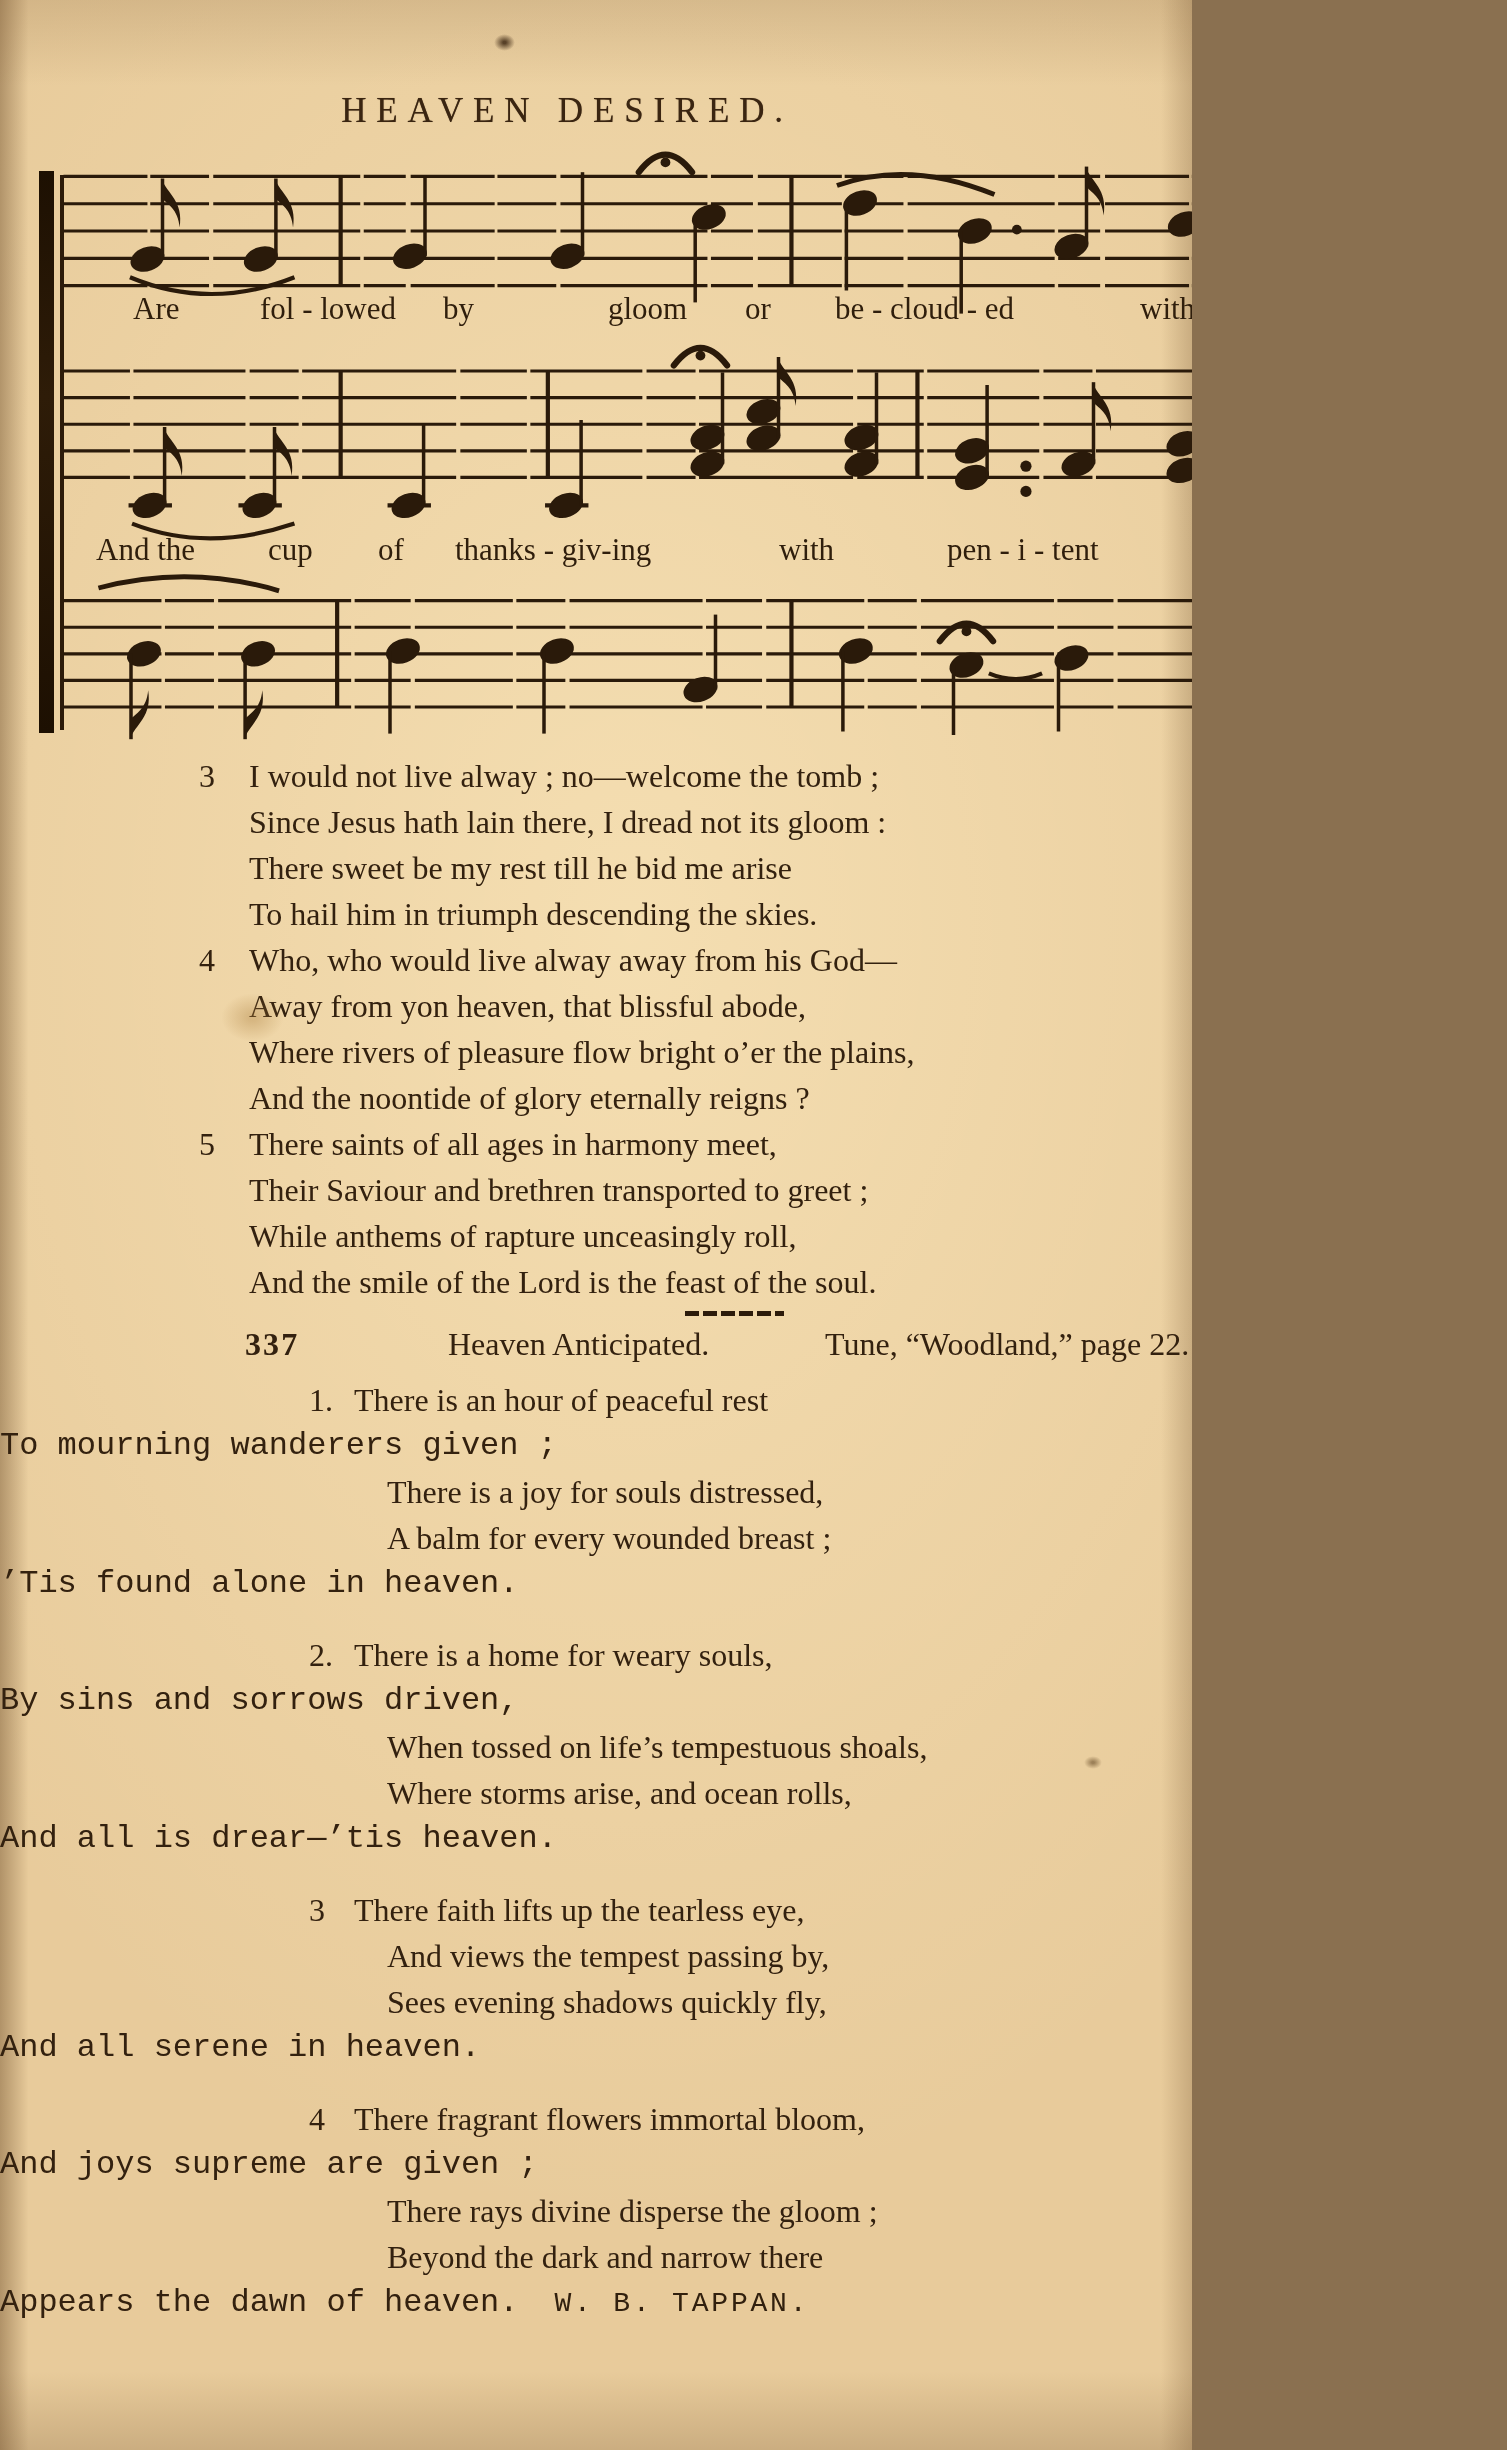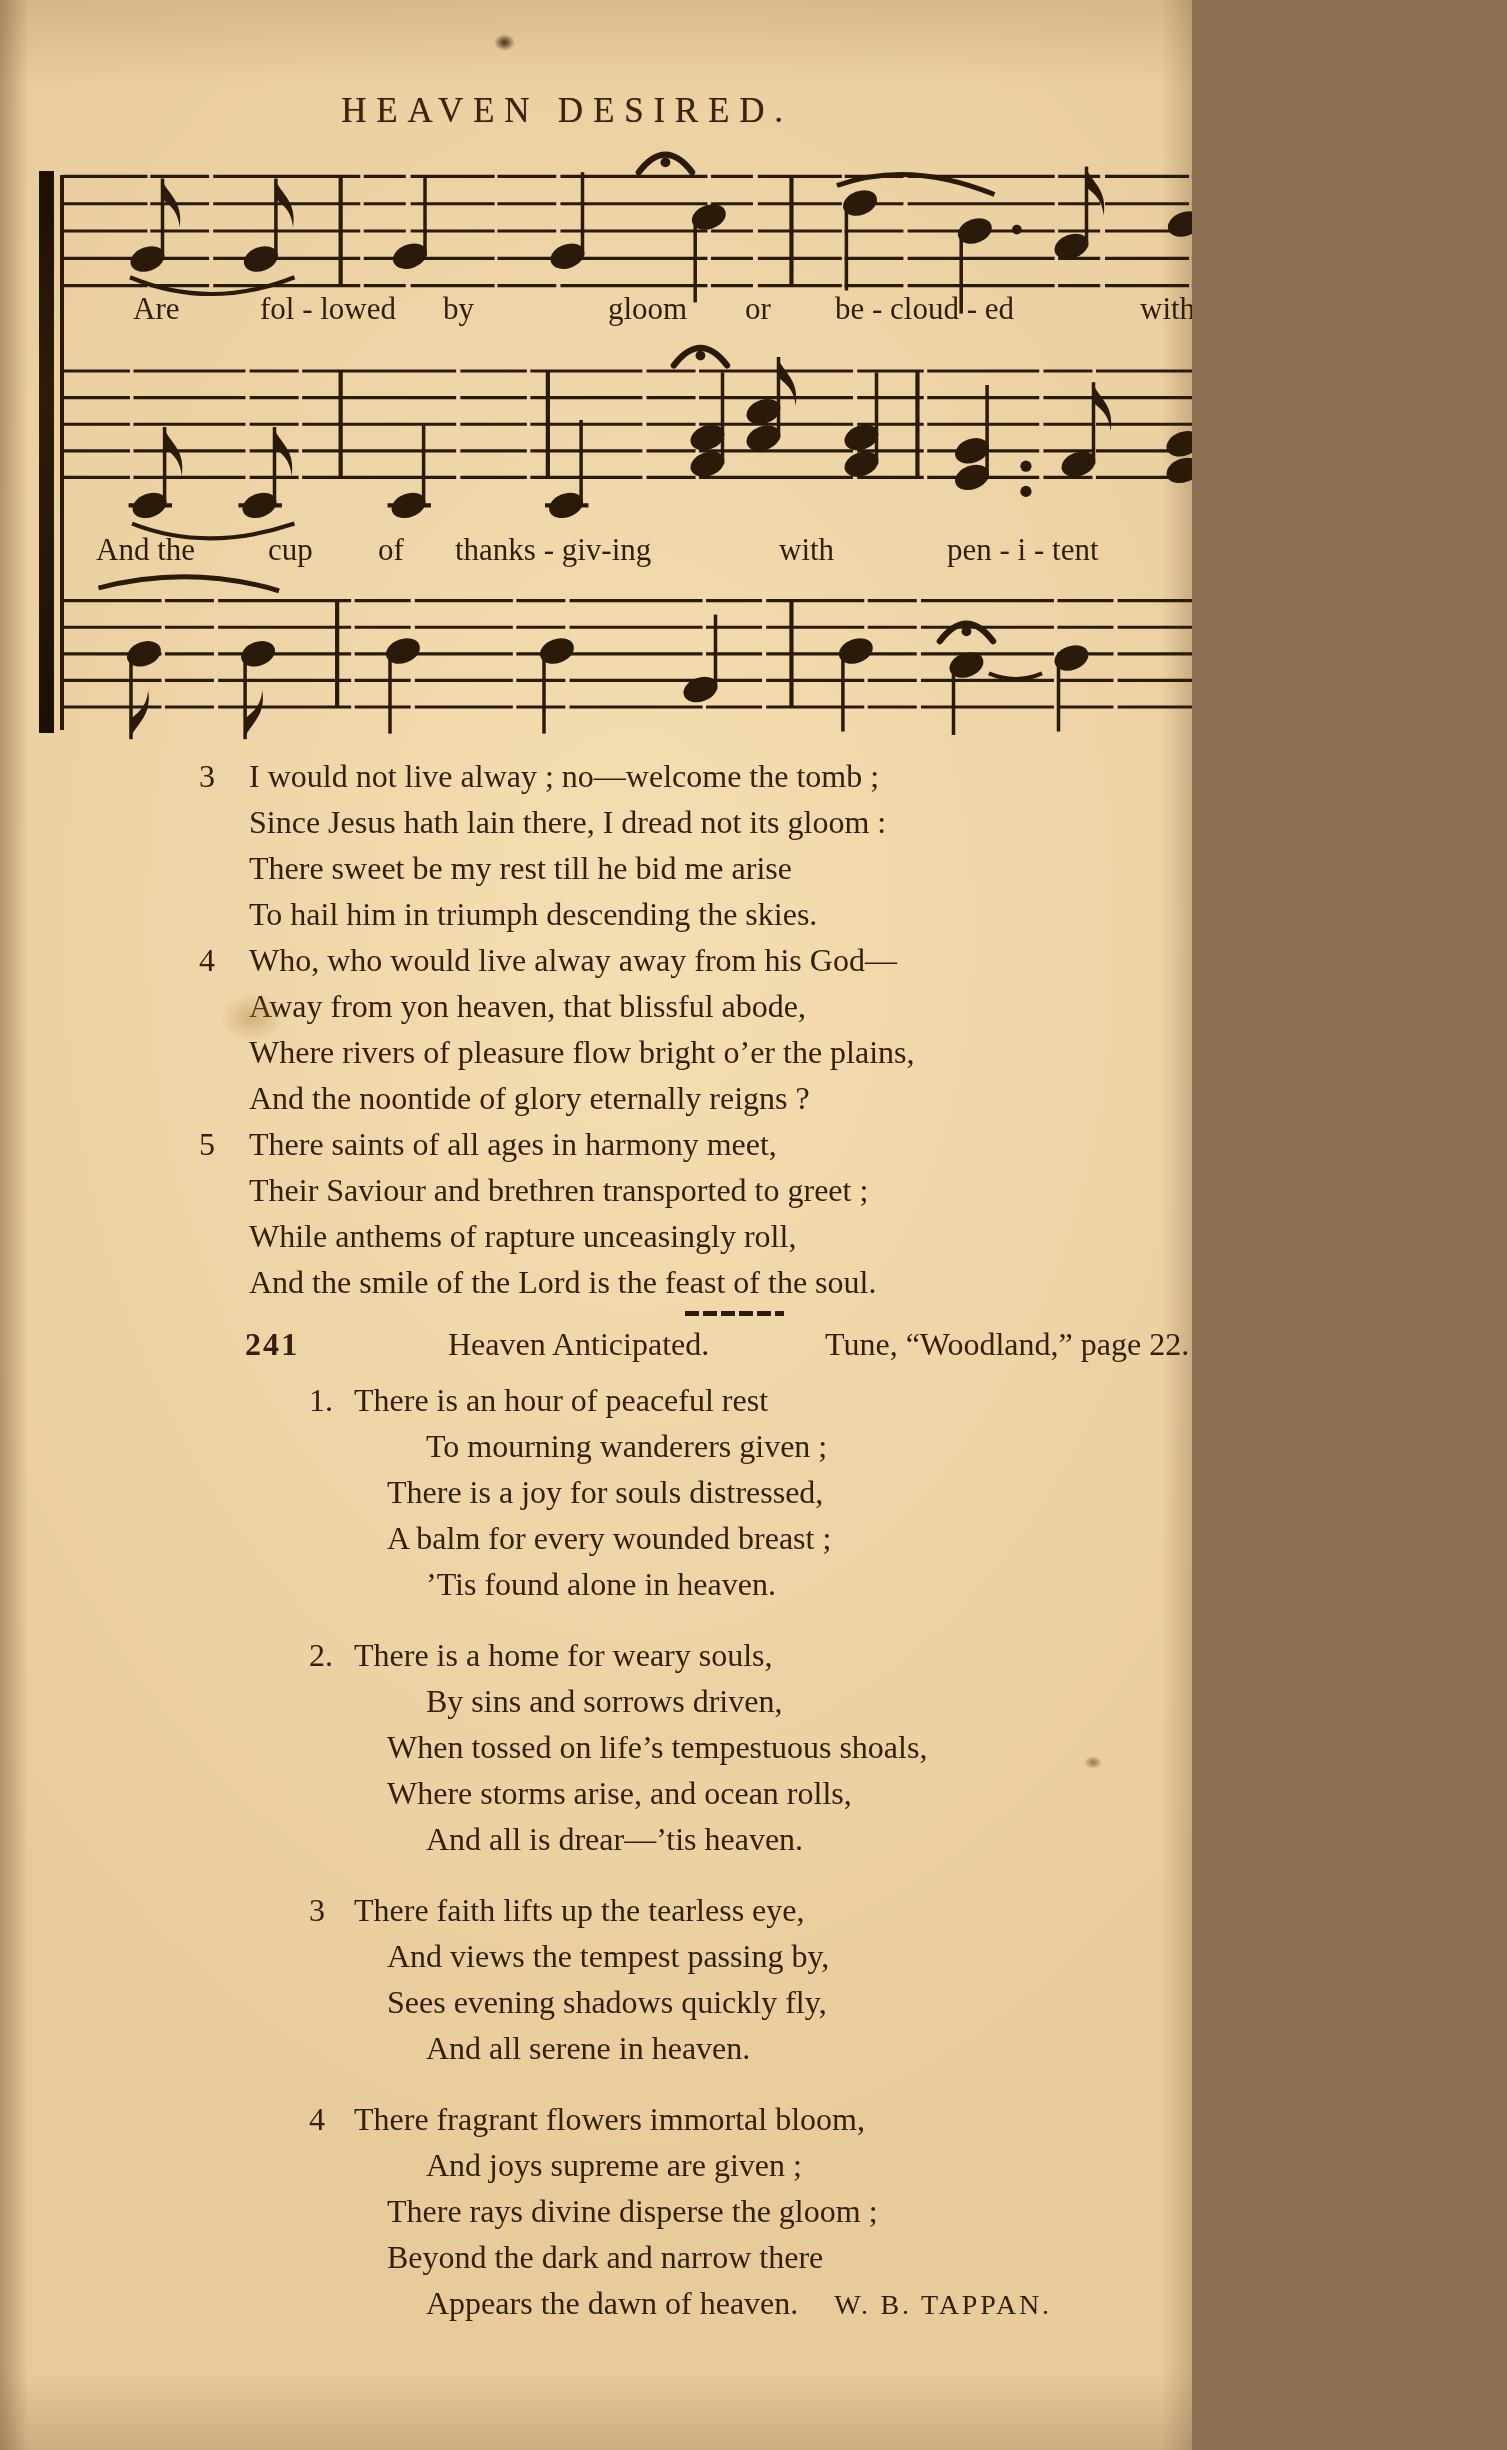--- a/index.html
+++ b/index.html
@@ -33,21 +33,21 @@
   .brace-thin{position:absolute; left:60px; top:175px; width:3.5px; height:555px; background:#2c1b0a;}
   .lyrics{position:absolute; left:0; width:100%; height:42px; font-size:31px; color:#2f1e0c;}
   .lyrics1{top:291px;} .lyrics2{top:532px;}
   .lyrics span{position:absolute; white-space:nowrap;}
   
   .verses{position:absolute; left:0; width:100%;}
   #versesA{top:753px;} #versesB{top:1377px;}
   .vline{position:relative; height:46px; line-height:46px; font-size:32px; white-space:nowrap;}
   .a-line{padding-left:249px;}
   .a-num{position:absolute; left:199px; top:0;}
-  .i0{padding-left:354px;} .i1{padding-left:387px;} .i2{padding-left:426px;}
+  .i0{padding-left:354px;} .i1{padding-left:387px;} .i2{font-family:Liberation Mono, monospace;}
   .b-num{position:absolute; left:309px; top:0;}
   #versesB .stanza{margin-bottom:25px;}
   .divider{position:absolute; left:685px; top:1311px; width:99px; height:4.9px;
     background:repeating-linear-gradient(90deg,#2c1b0a 0 14px, rgba(0,0,0,0) 14px 18px);}
   .hymn-heading{position:absolute; top:1323px; left:0; width:100%; height:43px;
     font-size:32px; line-height:43px;}
   .hymn-number{position:absolute; left:245px; font-weight:bold; letter-spacing:2.1px;}
   .hymn-title{position:absolute; left:448px; }
   .hymn-tune{position:absolute; left:825px;}
   .attribution{font-size:28px; letter-spacing:2.8px; margin-left:36px; color:#31200e;}
@@ -282,21 +282,21 @@
         <div class="vline a-line"><span class="a-num">5</span><span>There saints of all ages in harmony meet,</span></div>
         <div class="vline a-line"><span>Their Saviour and brethren transported to greet ;</span></div>
         <div class="vline a-line"><span>While anthems of rapture unceasingly roll,</span></div>
         <div class="vline a-line"><span>And the smile of the Lord is the feast of the soul.</span></div>
       </div>
     </section>
 
   <div class="divider"></div>
 
   <div class="hymn-heading">
-    <span class="hymn-number">241</span>
+    <span class="hymn-number">337</span>
     <span class="hymn-title">Heaven Anticipated.</span>
     <span class="hymn-tune">Tune, “Woodland,” page 22.</span>
   </div>
 
   <section class="verses" id="versesB">
       <div class="stanza">
         <div class="vline i0"><span class="b-num">1.</span><span>There is an hour of peaceful rest</span></div>
         <div class="vline i2"><span>To mourning wanderers given ;</span></div>
         <div class="vline i1"><span>There is a joy for souls distressed,</span></div>
         <div class="vline i1"><span>A balm for every wounded breast ;</span></div>

